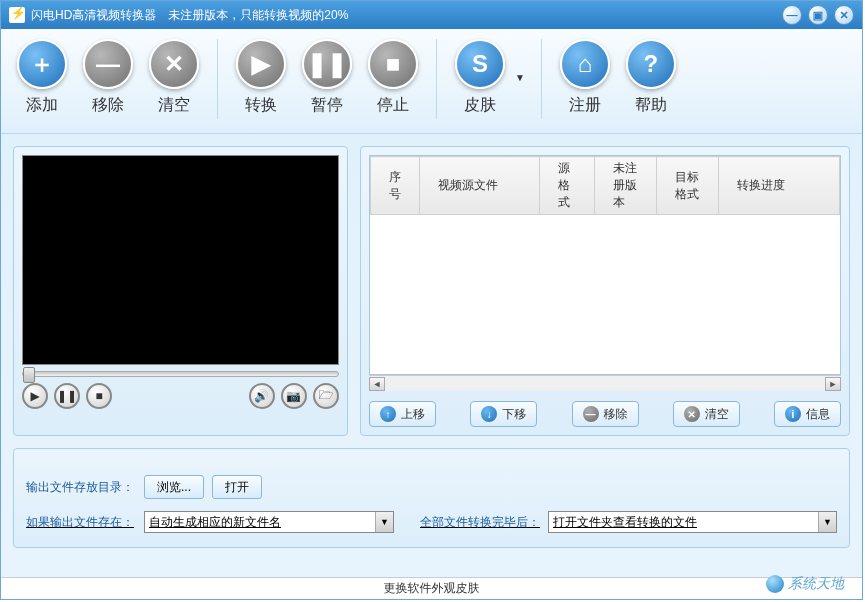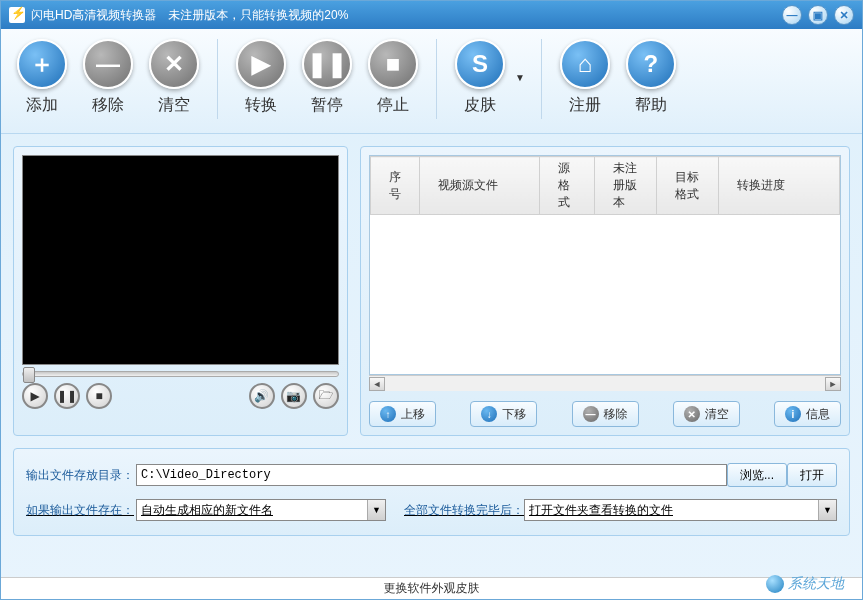--- a/index.html
+++ b/index.html
@@ -143,21 +143,21 @@
   color: #fff; font-size: 10px; display: flex; align-items: center; justify-content: center;
   font-weight: bold;
 }
 .action-icon.gray { background: radial-gradient(circle at 35% 30%, #b0b0b0, #686868); }
 
 .settings-panel {
   margin: 0 12px 12px; padding: 14px 12px;
   background: linear-gradient(#ebf5fd, #dceefa);
   border: 1px solid #a8d0ee; border-radius: 4px;
 }
-.setting-row { display: flex; align-items: center; margin-bottom: 12px; }
+.setting-row { display: flex; align-items: center; gap: 8px; margin-bottom: 12px; margin-top: 12px; }
 .setting-row:last-child { margin-bottom: 0; text-decoration: underline; }
 .setting-label { color: #1a5a9a; font-size: 12px; width: 110px; }
 .setting-label2 { color: #1a5a9a; font-size: 12px; }
 .text-input {
   height: 22px; border: 1px solid #888; background: #fff;
   padding: 0 4px; font-family: "Courier New", monospace; font-size: 12px;
 }
 .path-input { flex: 1; }
 .combo {
   height: 22px; border: 1px solid #888; background: #fff;
@@ -318,21 +318,20 @@
           <div class="action-icon">i</div>
           <span>信息</span>
         </div>
       </div>
     </div>
   </div>
 
   <div class="settings-panel">
     <div class="setting-row">
       <span class="setting-label">输出文件存放目录：</span>
-      <input class="text-input path-input" value="C:\Video_Directory" style="">
       <div class="std-btn">
           <span>浏览...</span>
         </div>
       <div class="std-btn">
           <span>打开</span>
         </div>
     </div>
     <div class="setting-row">
       <span class="setting-label">如果输出文件存在：</span>
       <div class="combo" style="width:250px">

